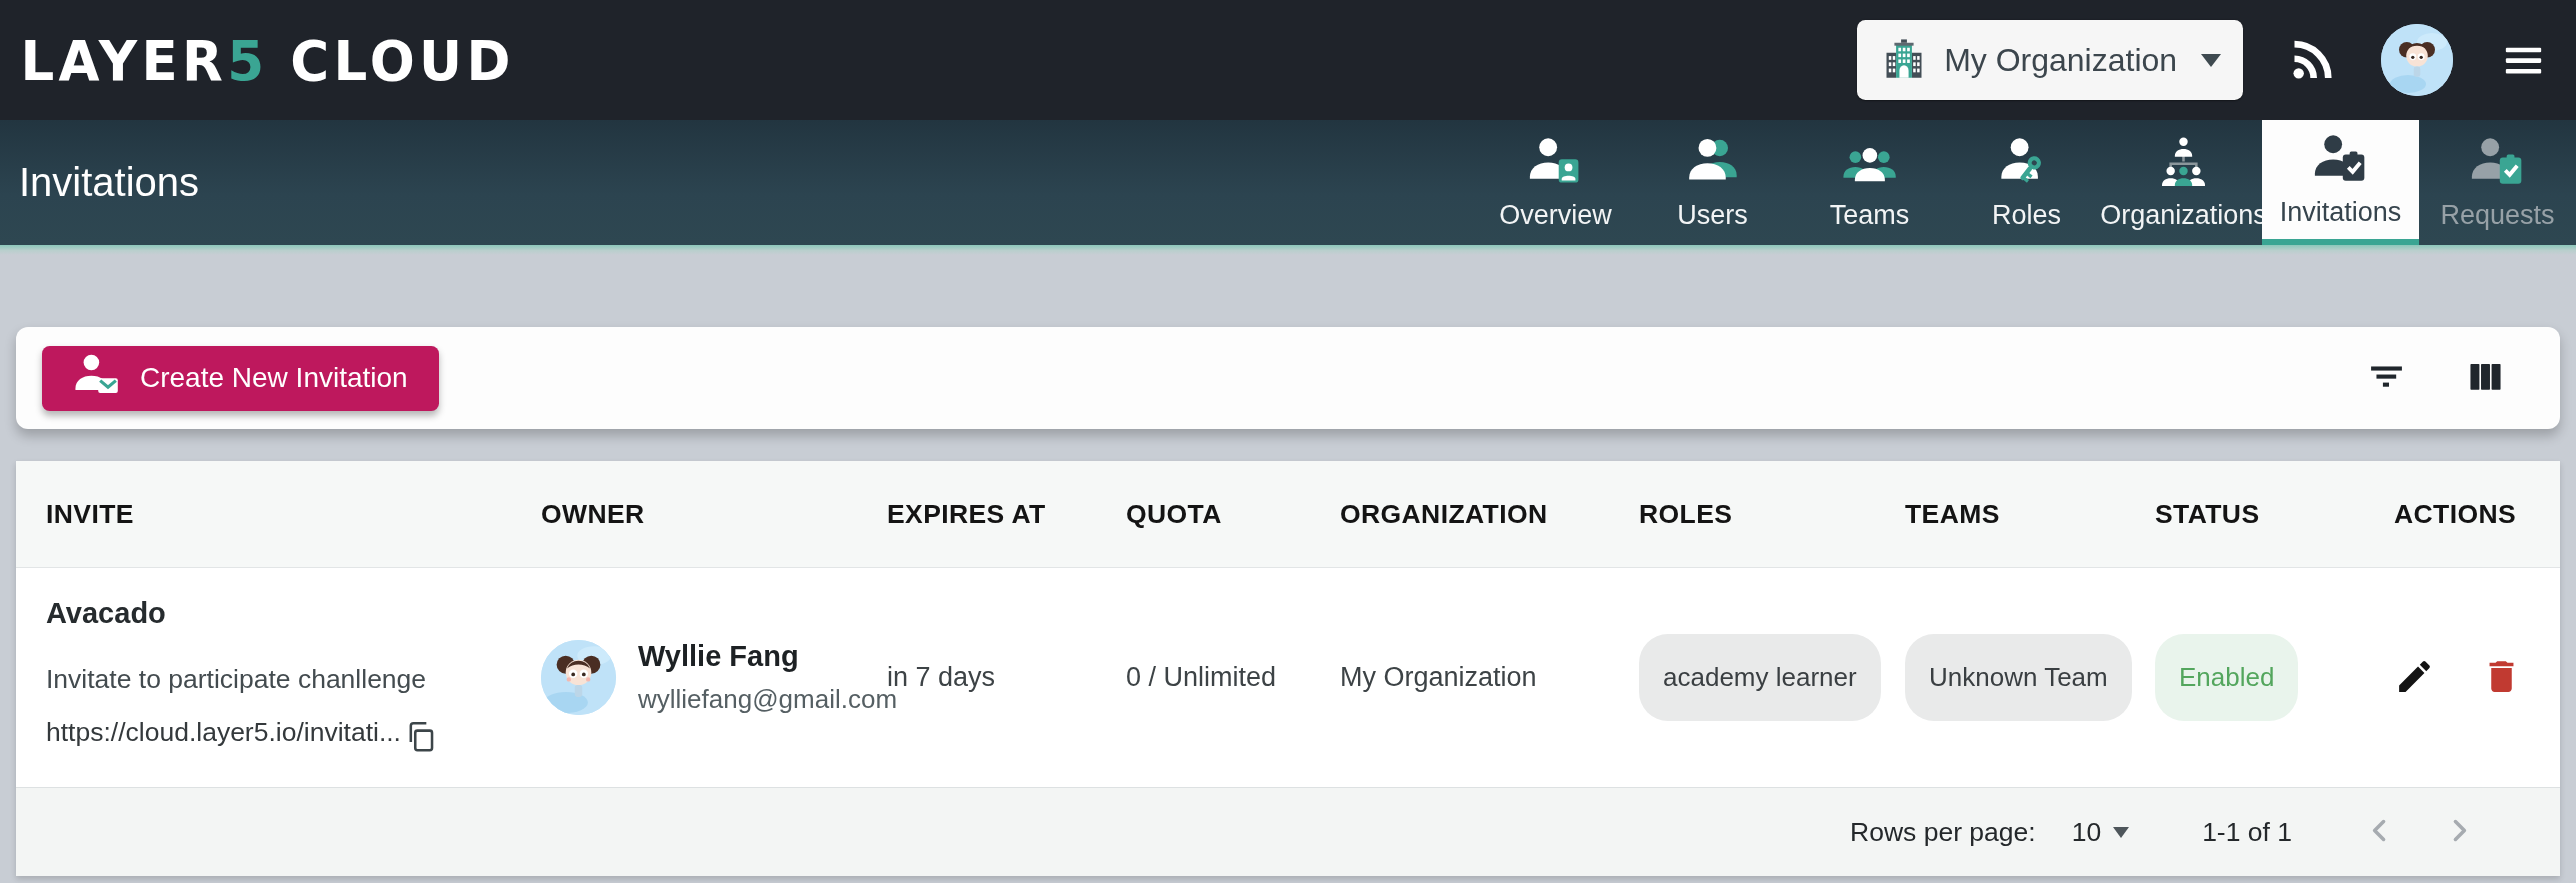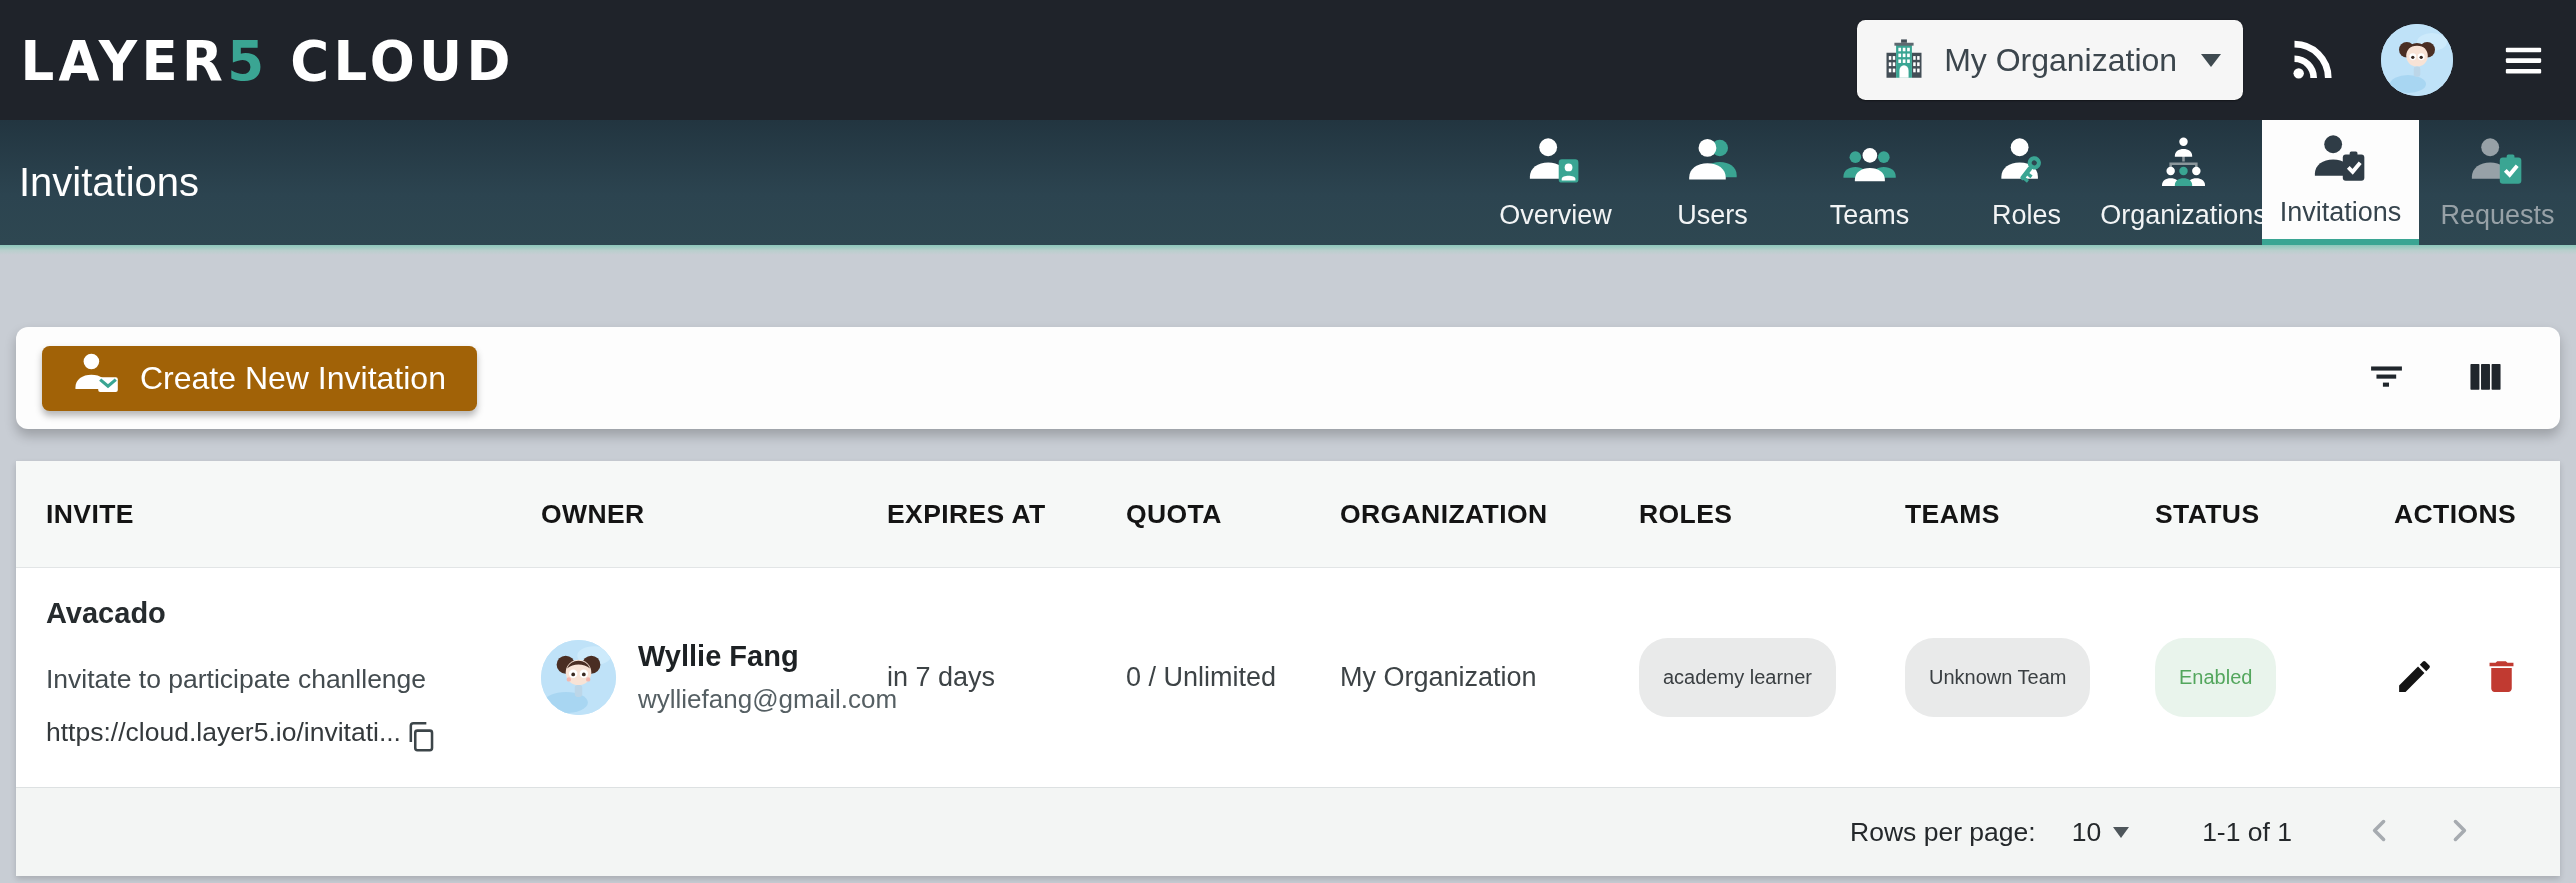--- a/index.html
+++ b/index.html
@@ -28,21 +28,21 @@
   .tab.active .tab-label { color:#36444d; }
   .tab.disabled .tab-label { color:#97a1a7; }
   .tab svg { width:55px; height:55px; }
 
   .teal-strip { height:10.2px; background:linear-gradient(180deg,#8cc7ba 0%, #b9cfcd 55%, #c8cdd4 100%); flex:0 0 auto; }
 
   
   .content { flex:1; background:#c8cdd4; padding:72px 16px 0 16px; }
 
   .toolbar-card { height:102px; background:#fdfdfd; border-radius:12px; box-shadow:0 6.8px 12px rgba(0,0,0,.22); display:flex; align-items:center; padding:0 53px 0 26px; margin-bottom:32px; }
-  .create-btn { display:flex; align-items:center; gap:19px; background:#a16207; border:none; border-radius:7.7px; height:65px; padding:0 31px; color:#ffffff; font-size:32px; font-family:"Liberation Sans",sans-serif; cursor:pointer; box-shadow:0 4.3px 7.7px rgba(0,0,0,.28); }
+  .create-btn { display:flex; align-items:center; gap:19px; background:#be185d; border:none; border-radius:7.7px; height:65px; padding:0 31px; color:#ffffff; font-size:28px; font-family:"Liberation Sans",sans-serif; cursor:pointer; box-shadow:0 4.3px 7.7px rgba(0,0,0,.28); }
   .create-btn svg { width:48px; height:48px; }
   .toolbar-icons { margin-left:auto; display:flex; align-items:center; gap:56px; }
   .toolbar-icons svg { width:43px; height:43px; cursor:pointer; }
 
   
   .table-card { background:#86efac; border-radius:0; box-shadow:0 2.6px 6px rgba(0,0,0,.16); }
   .tgrid { display:grid; grid-template-columns:495px 346px 239px 214px 299px 266px 250px 239px 1fr; padding-left:30px; align-items:center; }
   .thead { height:107px; background:#f6f8f7; border-bottom:0.9px solid #e2e5e6; }
   .th { font-size:26.5px; font-weight:700; color:#141414; letter-spacing:0.4px; }
   .trow { background:#ffffff; border-bottom:0.9px solid #dde1e2; min-height:198px; }
@@ -50,21 +50,21 @@
   .invite-cell { display:flex; flex-direction:column; justify-content:center; gap:22px; padding:29px 34px 29px 0; }
   .invite-name { font-size:29px; font-weight:700; color:#262b2e; }
   .invite-desc { font-size:26.5px; color:#434b4f;margin-top:12px; }
   .invite-link-row { display:flex; align-items:flex-start; }
   .invite-link { font-size:26.5px; color:#34393c; }
   .copy-btn svg { width:38px; height:38px; cursor:pointer; }
   .owner-cell { display:flex; align-items:center; gap:22px; }
   .owner-avatar { width:75px; height:75px; border-radius:50%; overflow:hidden; background:#bfe2f8; flex:0 0 auto; }
   .owner-name { font-size:29px; font-weight:700; color:#1d2124; margin-bottom:11px; }
   .owner-email { font-size:26px; color:#555f63; }
-  .chip { display:inline-block; background:#e9eaea; border-radius:29px; padding:28px 24px; font-size:20px; color:#3a3f42; white-space:nowrap; }
+  .chip { display:inline-block; background:#e9eaea; border-radius:29px; padding:28px 24px; font-size:26px; color:#3a3f42; white-space:nowrap; }
   .chip.status-enabled { background:#e9f4ec; color:#53a65d; }
   .actions-cell { display:flex; align-items:center; gap:46px; }
   .actions-cell svg { width:41px; height:41px; cursor:pointer; }
 
   .tfoot { height:88px; background:#f3f5f4; display:flex; align-items:center; justify-content:flex-end; padding-right:81px; }
   .rpp-label { font-size:26.5px; color:#24282b; }
   .rpp-select { display:flex; align-items:center; gap:12px; margin-left:36px; cursor:pointer; }
   .rpp-value { font-size:26.5px; color:#24282b; }
   .caret-down-sm { width:0; height:0; border-left:8.5px solid transparent; border-right:8.5px solid transparent; border-top:11px solid #4e565b; }
   .range-label { font-size:26.5px; color:#24282b; margin-left:73px; }

